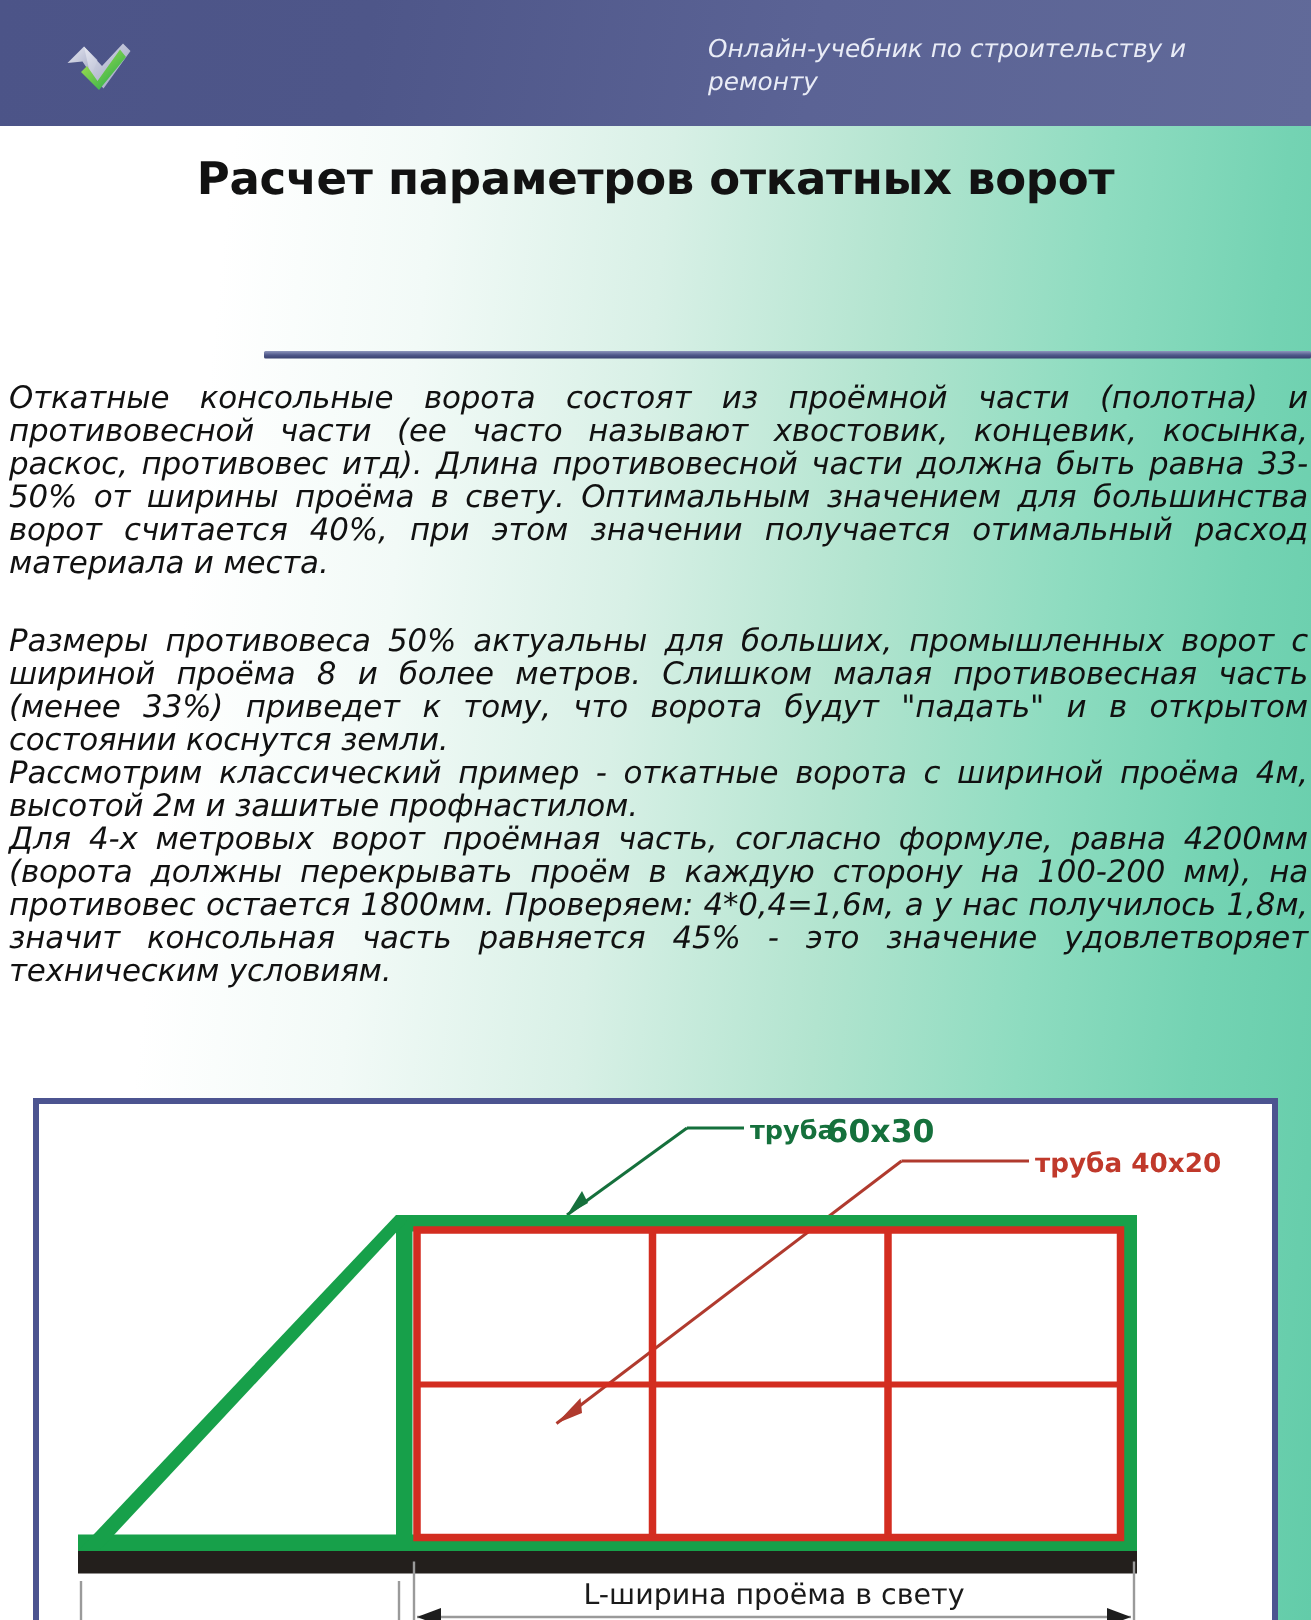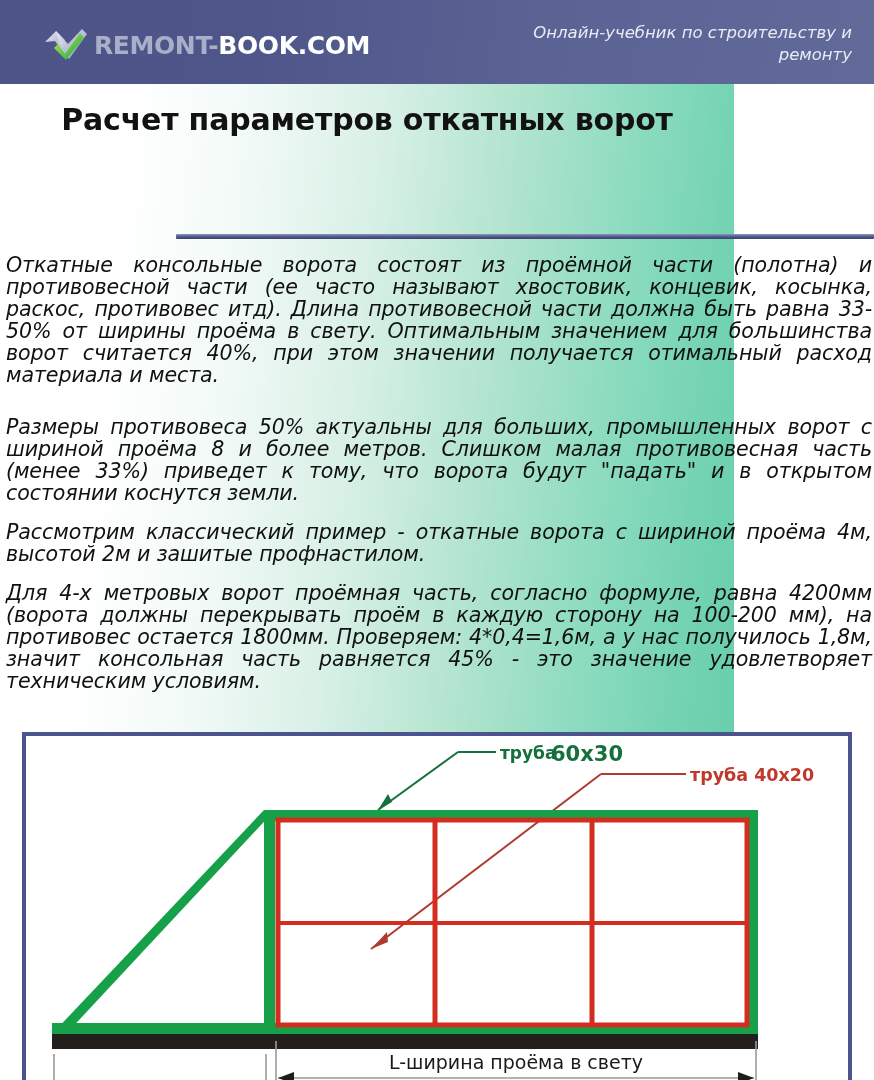--- a/index.html
+++ b/index.html
@@ -45,32 +45,31 @@
     white-space: nowrap;
   }
   .logo-text .lt-gray { color: #a9aec9; }
   .logo-text .lt-white { color: #ffffff; }
 
   .header-tagline {
     position: absolute;
     right: 22px;
     top: 22px;
     width: 380px;
-    text-align: right;
     color: #e9ecf6;
     font-family: "DejaVu Sans", sans-serif;
     font-style: italic;
     font-size: 16.5px;
     line-height: 1.32;
   }
 
   
   .page-body {
     position: relative;
-    width: 734px;
+    width: 874px;
     height: 996px;
     background:
       linear-gradient(96deg,
         #ffffff 0%,
         #ffffff 16%,
         #f2faf7 30%,
         #d8f0e6 46%,
         #b2e4cf 62%,
         #8edcc0 76%,
         #74d3b3 88%,
@@ -107,21 +106,21 @@
     margin: 0;
     font-family: "DejaVu Sans", sans-serif;
     font-style: italic;
     font-size: 20.6px;
     line-height: 22px;
     color: #111111;
     text-align: justify;
     letter-spacing: -0.1px;
   }
   .para-gap { margin-top: 30px; }
-  .para-tight { margin-top: 17px; }
+  .para-tight { margin-top: 0px; }
 
   
   .diagram-frame {
     position: absolute;
     left: 22px;
     top: 648px;
     width: 830px;
     height: 404px;
     border: 4px solid #4c5490;
     background: #ffffff;
@@ -150,23 +149,20 @@
           <linearGradient id="gGreen" x1="0" y1="0" x2="1" y2="1">
             <stop offset="0%" stop-color="#b9e84e"></stop>
             <stop offset="100%" stop-color="#16a44c"></stop>
           </linearGradient>
         </defs>
         <path d="M1 14 L12 3 L21 12 L17 22 L11 13 Z" fill="url(#gGray)"></path>
         <path d="M12 3 L24 16 L38 1 L43 6 L25 31 L16 21 Z" fill="url(#gGray)" opacity="0.95"></path>
         <path d="M14 16 L21 26 L36 5 L40 10 L22 32 L10 20 Z" fill="url(#gGreen)"></path>
       </svg>
     </span>
-    <span class="logo-text">
-      <span class="lt-gray">REMONT-</span><span class="lt-white">BOOK.COM</span>
-    </span>
   </div>
 
   <div class="header-tagline">Онлайн-учебник по строительству и ремонту</div>
 </div>
 
 <div class="page-body">
 
   <h1 class="doc-title">Расчет параметров откатных ворот</h1>
   <div class="title-rule"></div>
 

